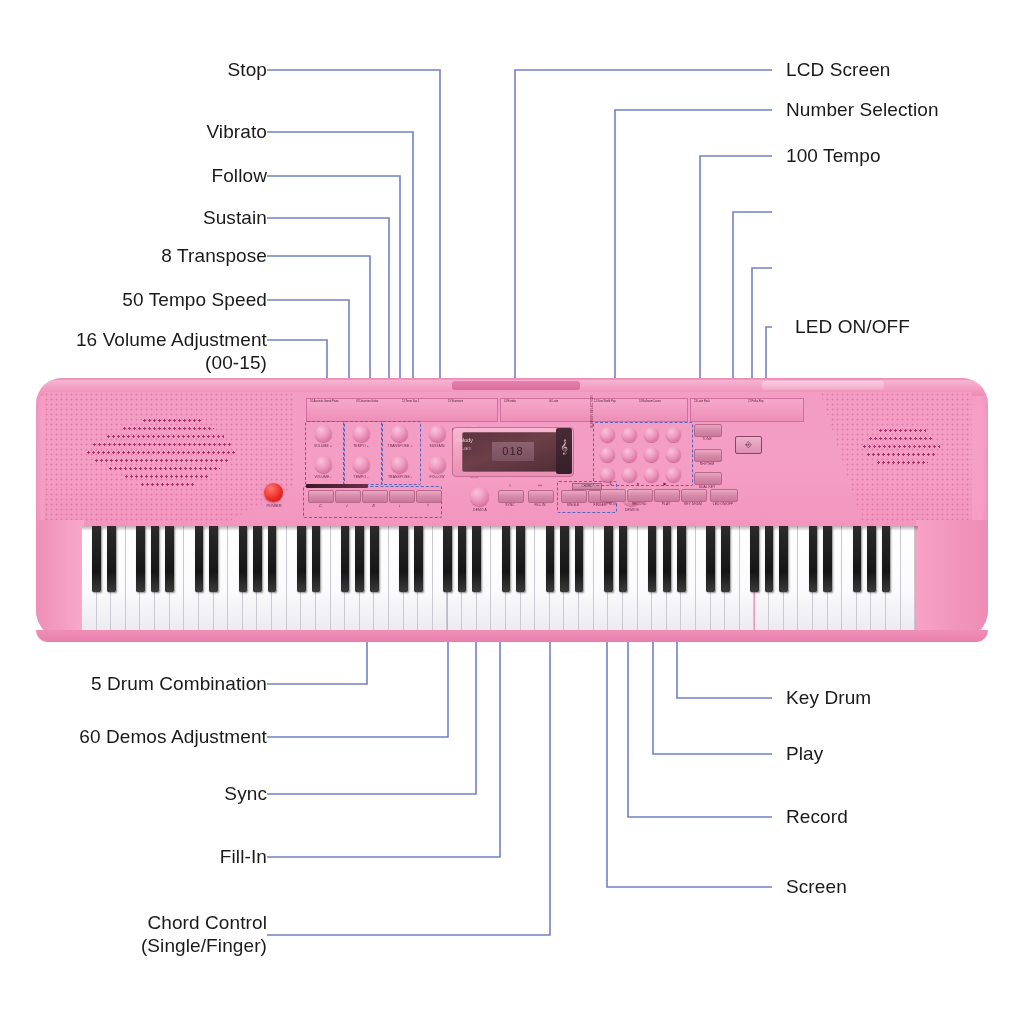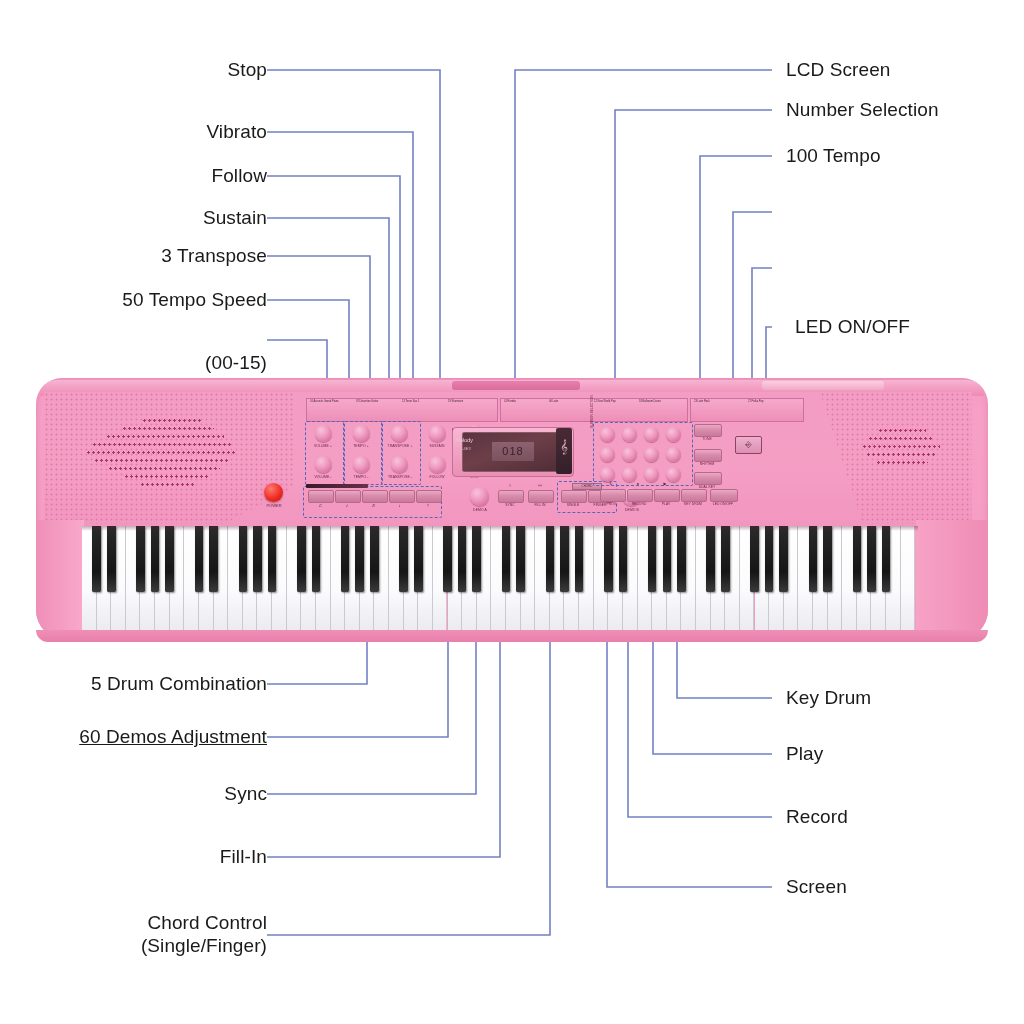--- a/index.html
+++ b/index.html
@@ -512,26 +512,27 @@
       <div class="bkey" style="left: 785.18px;"></div>
       <div class="bkey" style="left: 799.8px;"></div>
     </div>
   <div id="keybed-shadow"></div>
   <div id="kb-frame-bottom"></div>
 
   <div class="label left" style="left:67px;top:58px;width:200px;">Stop</div>
   <div class="label left" style="left:67px;top:120px;width:200px;">Vibrato</div>
   <div class="label left" style="left:67px;top:164px;width:200px;">Follow</div>
   <div class="label left" style="left:67px;top:206px;width:200px;">Sustain</div>
-  <div class="label left" style="left:47px;top:244px;width:220px;">3 Transpose</div>
+  <div class="label left" style="left:47px;top:244px;width:220px;">8 Transpose</div>
   <div class="label left" style="left:27px;top:288px;width:240px;">50 Tempo Speed</div>
+  <div class="label left" style="left:7px;top:328px;width:260px;">16 Volume Adjustment</div>
   <div class="label left" style="left:7px;top:351px;width:260px;">(00-15)</div>
 
   <div class="label left" style="left:27px;top:672px;width:240px;">5 Drum Combination</div>
-  <div class="label left" style="left:27px;top:725px;width:240px;text-decoration:underline;">60 Demos Adjustment</div>
+  <div class="label left" style="left:27px;top:725px;width:240px;">60 Demos Adjustment</div>
   <div class="label left" style="left:67px;top:782px;width:200px;">Sync</div>
   <div class="label left" style="left:67px;top:845px;width:200px;">Fill-In</div>
   <div class="label left" style="left:47px;top:911px;width:220px;">Chord Control</div>
   <div class="label left" style="left:47px;top:934px;width:220px;">(Single/Finger)</div>
 
   <div class="label right" style="left:786px;top:58px;width:230px;">LCD Screen</div>
   <div class="label right" style="left:786px;top:98px;width:230px;">Number Selection</div>
   <div class="label right" style="left:786px;top:144px;width:230px;">100 Tempo</div>
   <div class="label right" style="left:795px;top:315px;width:230px;">LED ON/OFF</div>
   <div class="label right" style="left:786px;top:686px;width:230px;">Key Drum</div>

